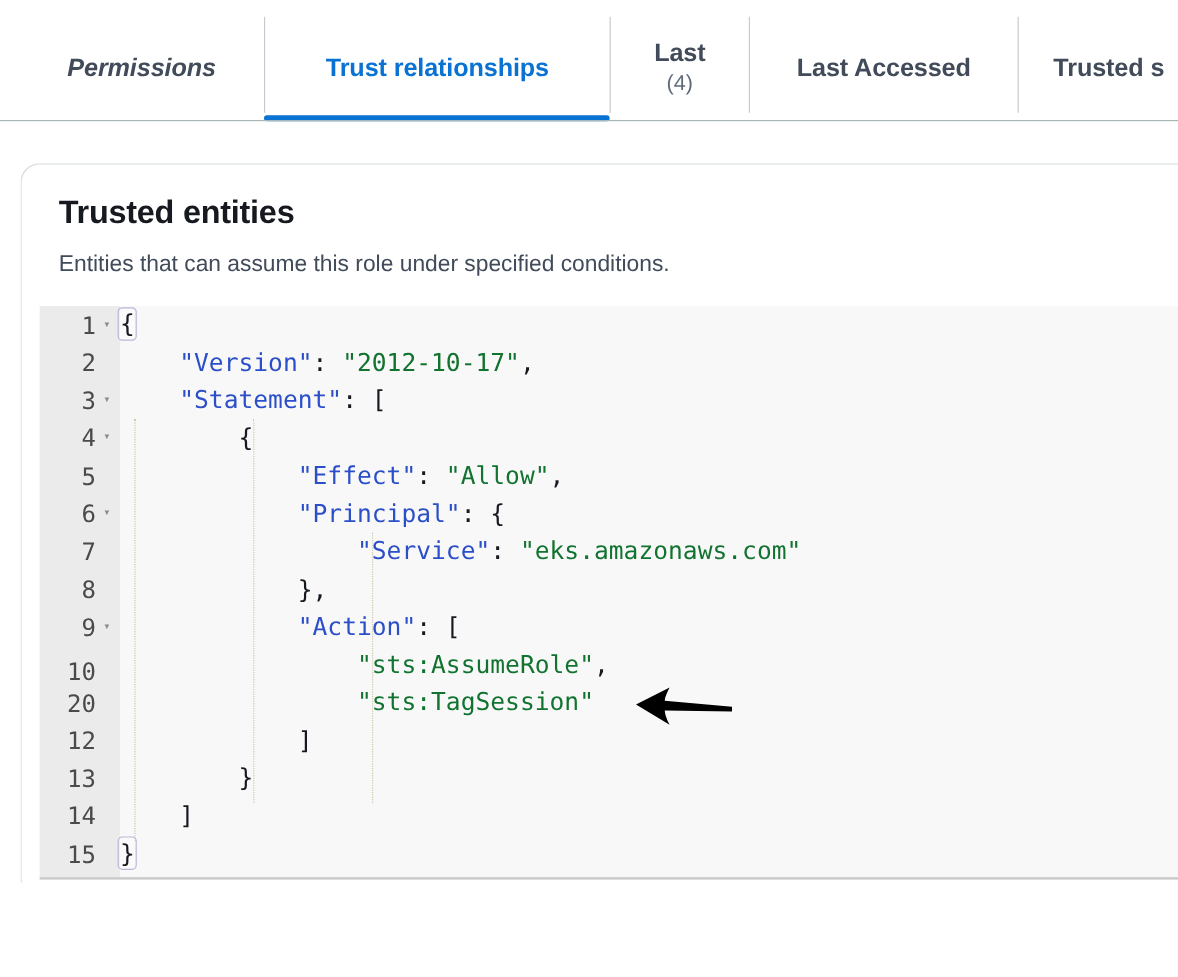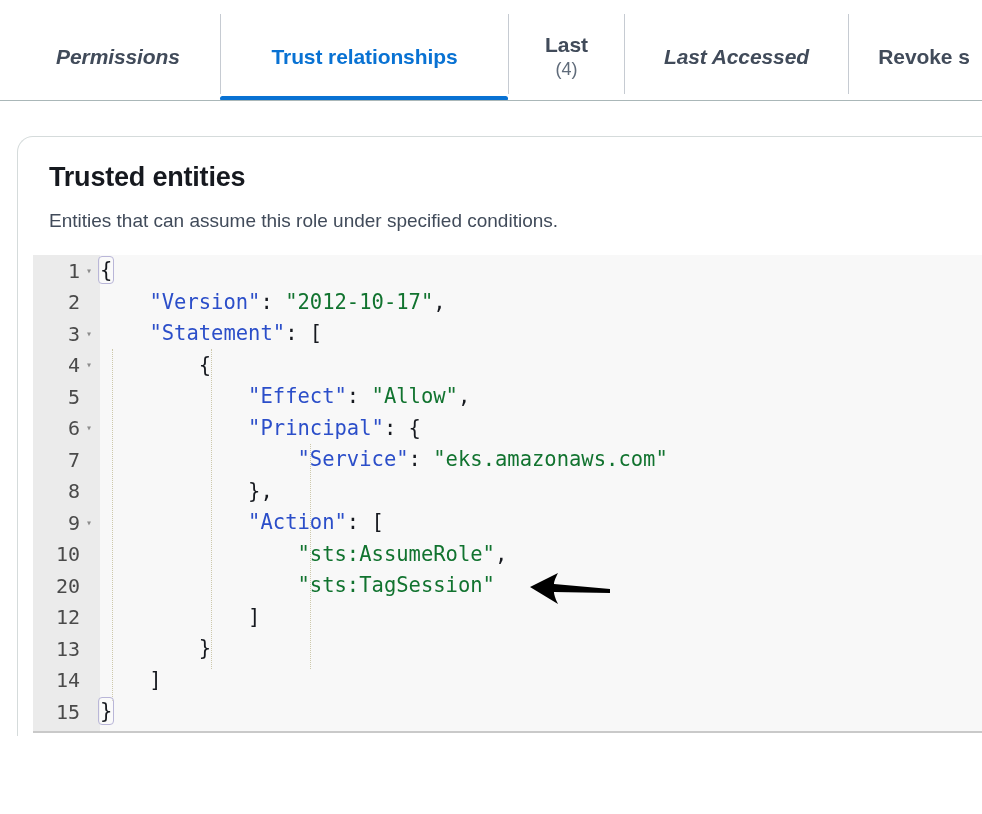--- a/index.html
+++ b/index.html
@@ -219,25 +219,25 @@
       <div class="tab" style="left: 16px; width: 204px; font-style: italic;">
         <div class="tab-label">Permissions</div>
       </div>
       <div class="tab active" style="left: 221px; width: 287px;">
         <div class="tab-label">Trust relationships</div>
       </div>
       <div class="tab" style="left: 509px; width: 115px;">
         <div class="tab-label">Last</div>
         <div class="tab-count">(4)</div>
       </div>
-      <div class="tab" style="left: 625px; width: 223px; font-style: italic;">
+      <div class="tab" style="left: 625px; width: 223px;">
         <div class="tab-label">Last Accessed</div>
       </div>
       <div class="tab" style="left: 849px; width: 150px;">
-        <div class="tab-label">Revoke s</div>
+        <div class="tab-label">Trusted s</div>
       </div>
     </div>
   <div id="separators-container">
       <div class="tab-sep" style="left: 220px;"></div>
       <div class="tab-sep" style="left: 508px;"></div>
       <div class="tab-sep" style="left: 624px;"></div>
       <div class="tab-sep" style="left: 848px;"></div>
     </div>
   <div id="active-underline" style="left: 220px; width: 288px;"></div>
   <div id="tabbar-rule"></div>
@@ -281,21 +281,21 @@
         <span class="fold-arrow empty"></span>
       </div>
       <div class="gutter-row" style="top: 220.5px;">
         <span class="gutter-num">8</span>
         <span class="fold-arrow empty"></span>
       </div>
       <div class="gutter-row" style="top: 252px;">
         <span class="gutter-num">9</span>
         <span class="fold-arrow">▾</span>
       </div>
-      <div class="gutter-row" style="top: 283.5px;">
+      <div class="gutter-row" style="top: 283.5px; align-items: flex-end;">
         <span class="gutter-num">10</span>
         <span class="fold-arrow empty"></span>
       </div>
       <div class="gutter-row" style="top: 315px;">
         <span class="gutter-num">20</span>
         <span class="fold-arrow empty"></span>
       </div>
       <div class="gutter-row" style="top: 346.5px; text-align: center;">
         <span class="gutter-num">12</span>
         <span class="fold-arrow empty"></span>

